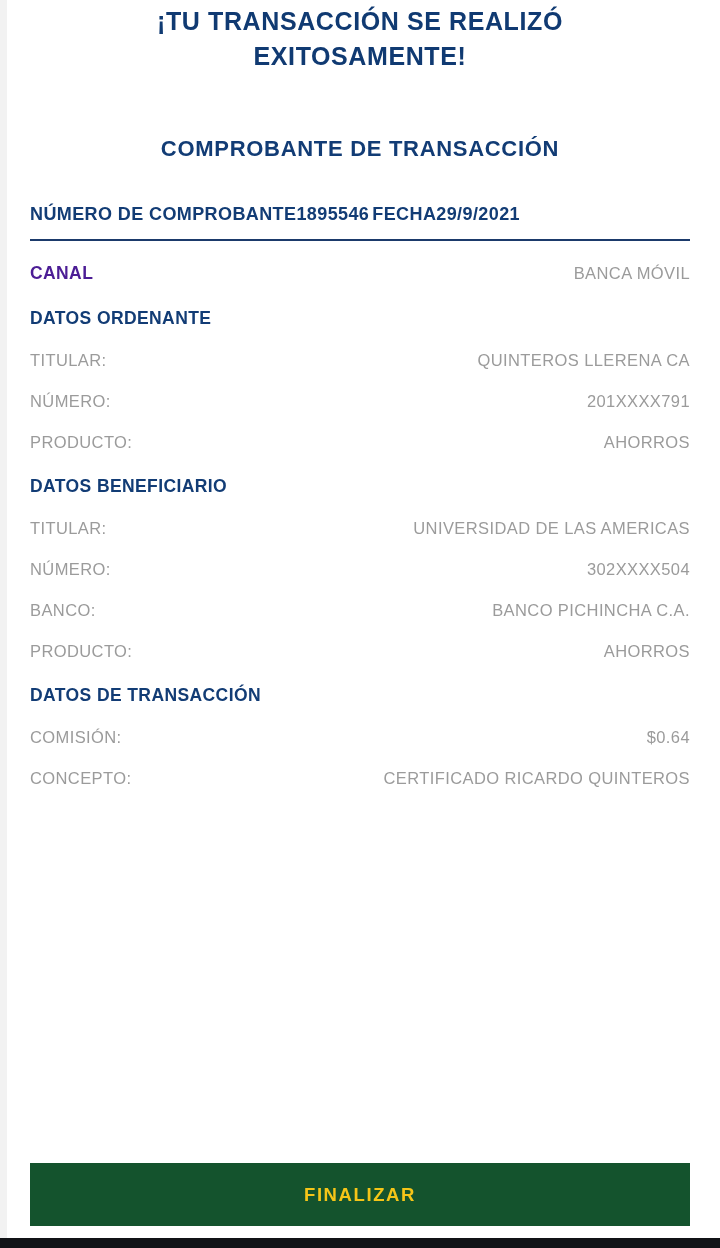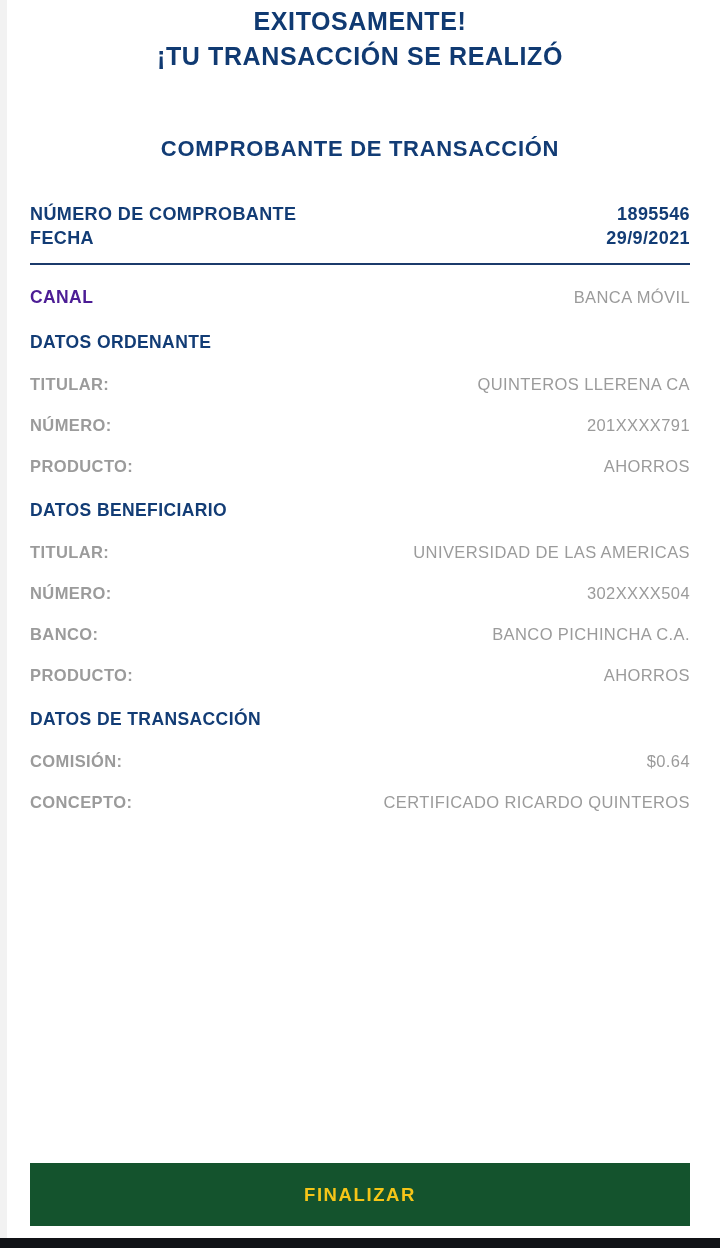--- a/index.html
+++ b/index.html
@@ -50,21 +50,20 @@
     margin-top: 62px;
     text-align: center;
     color: #123c75;
     font-size: 22px;
     font-weight: bold;
     letter-spacing: 0.7px;
   }
   .receipt-head {
     margin-top: 42px;
     display: flex;
-    flex-direction: column;
     gap: 3px;
   }
   .rowline {
     display: flex;
     justify-content: space-between;
     align-items: baseline;
   }
   .rowline .k {
     color: #123c75;
     font-size: 18px;
@@ -112,21 +111,20 @@
     display: flex;
     justify-content: space-between;
     align-items: baseline;
     gap: 12px;
   }
   .detail-row .k {
     color: #9b9b9b;
     font-size: 16.5px;
     letter-spacing: 0.4px;
     white-space: nowrap;
-    font-weight: bold;
   }
   .detail-row .v {
     color: #9b9b9b;
     font-size: 16.5px;
     letter-spacing: 0.4px;
     text-align: right;
   }
   .spacer { flex: 1 1 auto; min-height: 18px; }
   .cta {
     margin: 0 0 22px 0;
@@ -147,22 +145,22 @@
 </style>
 </head>
 <body>
 
 <div class="screen">
   <div class="left-edge"></div>
 
   <div class="content">
 
     <div class="headline">
+      <div>¡TU TRANSACCIÓN SE REALIZÓ</div>
       <div>EXITOSAMENTE!</div>
-      <div>¡TU TRANSACCIÓN SE REALIZÓ</div>
     </div>
 
     <div class="subtitle">COMPROBANTE DE TRANSACCIÓN</div>
 
     <div class="receipt-head">
       <div class="rowline">
         <span class="k">NÚMERO DE COMPROBANTE</span>
         <span class="v">1895546</span>
       </div>
       <div class="rowline">

